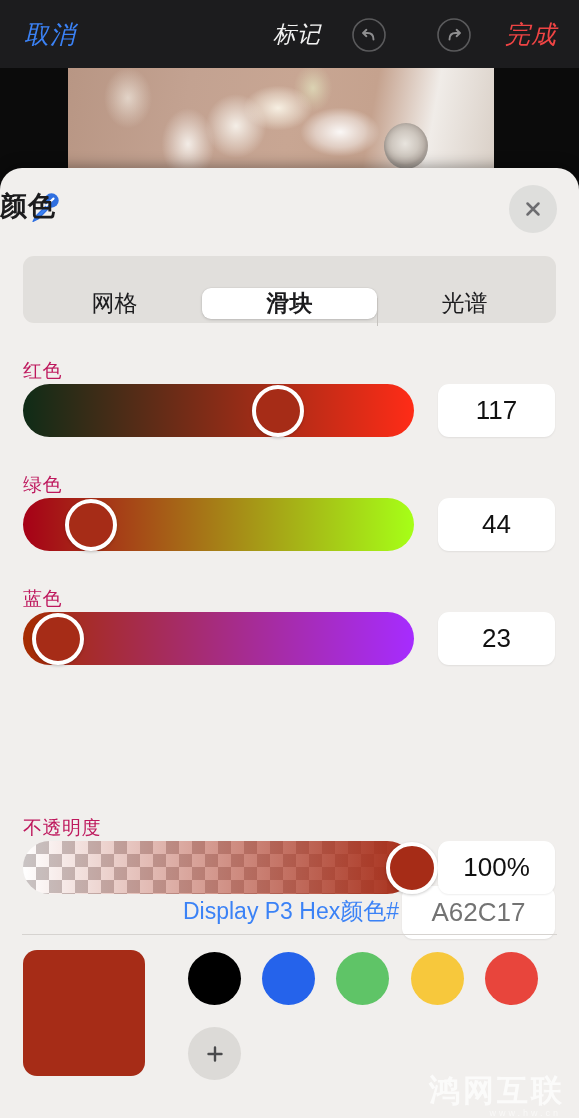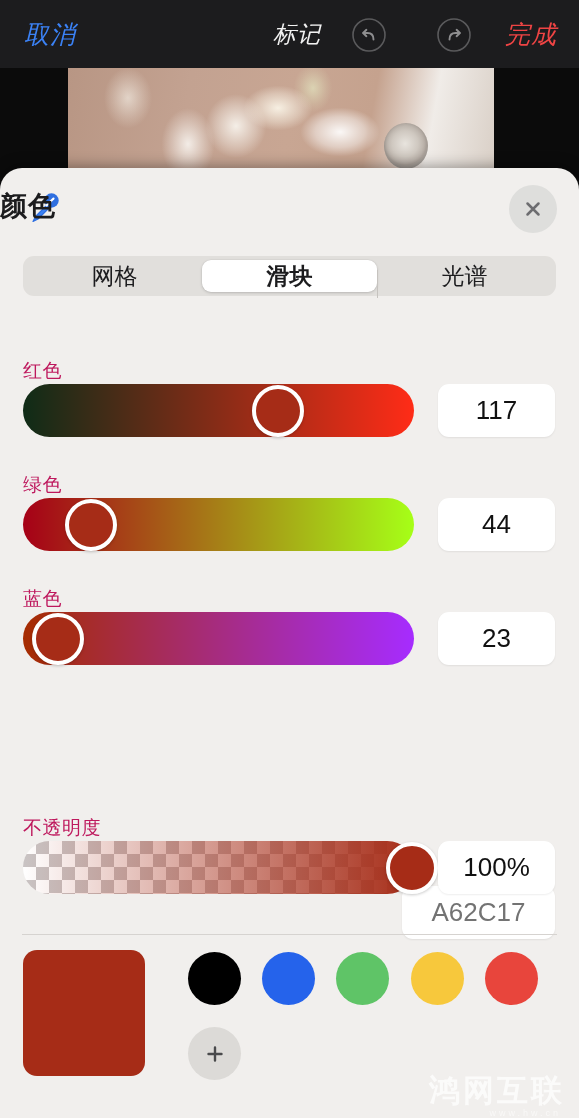--- a/index.html
+++ b/index.html
@@ -128,26 +128,27 @@
     background: #dededc;
     display: flex;
     align-items: center;
     justify-content: center;
   }
 
   
   .segmented {
     position: absolute;
     left: 23px; top: 88px;
-    width: 533px; height: 40px;
+    width: 533px; height: 67px;
     background: #e1dfdc;
     border-radius: 11px;
     display: flex;
     padding: 4px;
     box-sizing: border-box;
+    align-items: flex-end;
   }
   .seg {
     flex: 1;
     display: flex;
     align-items: center;
     justify-content: center;
     font-size: 23px;
     color: #1c1c1e;
     border-radius: 9px;
     position: relative;
@@ -394,20 +395,21 @@
     <div class="slider-row" style="top:418px">
       <div class="slider-label">蓝色</div>
       <div class="track-wrap">
         <div class="track" id="track-blue" style="background: linear-gradient(to right, rgb(166, 44, 0) 0%, rgb(166, 44, 255) 100%);"></div>
         <div class="thumb" id="thumb-blue" style="left: 35.19px; background: rgb(166, 44, 23);"></div>
       </div>
       <div class="value-field">23</div>
     </div>
 
     <div class="hex-row">
+      <div class="hex-label">Display P3 Hex颜色#</div>
       <div class="hex-field">A62C17</div>
     </div>
 
     <div class="slider-row" style="top:647px">
       <div class="slider-label">不透明度</div>
       <div class="track-wrap">
         <div class="checker"></div>
         <div class="track" id="track-opacity" style="background: linear-gradient(to right, rgba(166, 44, 23, 0) 0%, rgb(166, 44, 23) 100%);"></div>
         <div class="thumb" id="thumb-opacity" style="left: 389px; background: rgb(166, 44, 23);"></div>
       </div>

